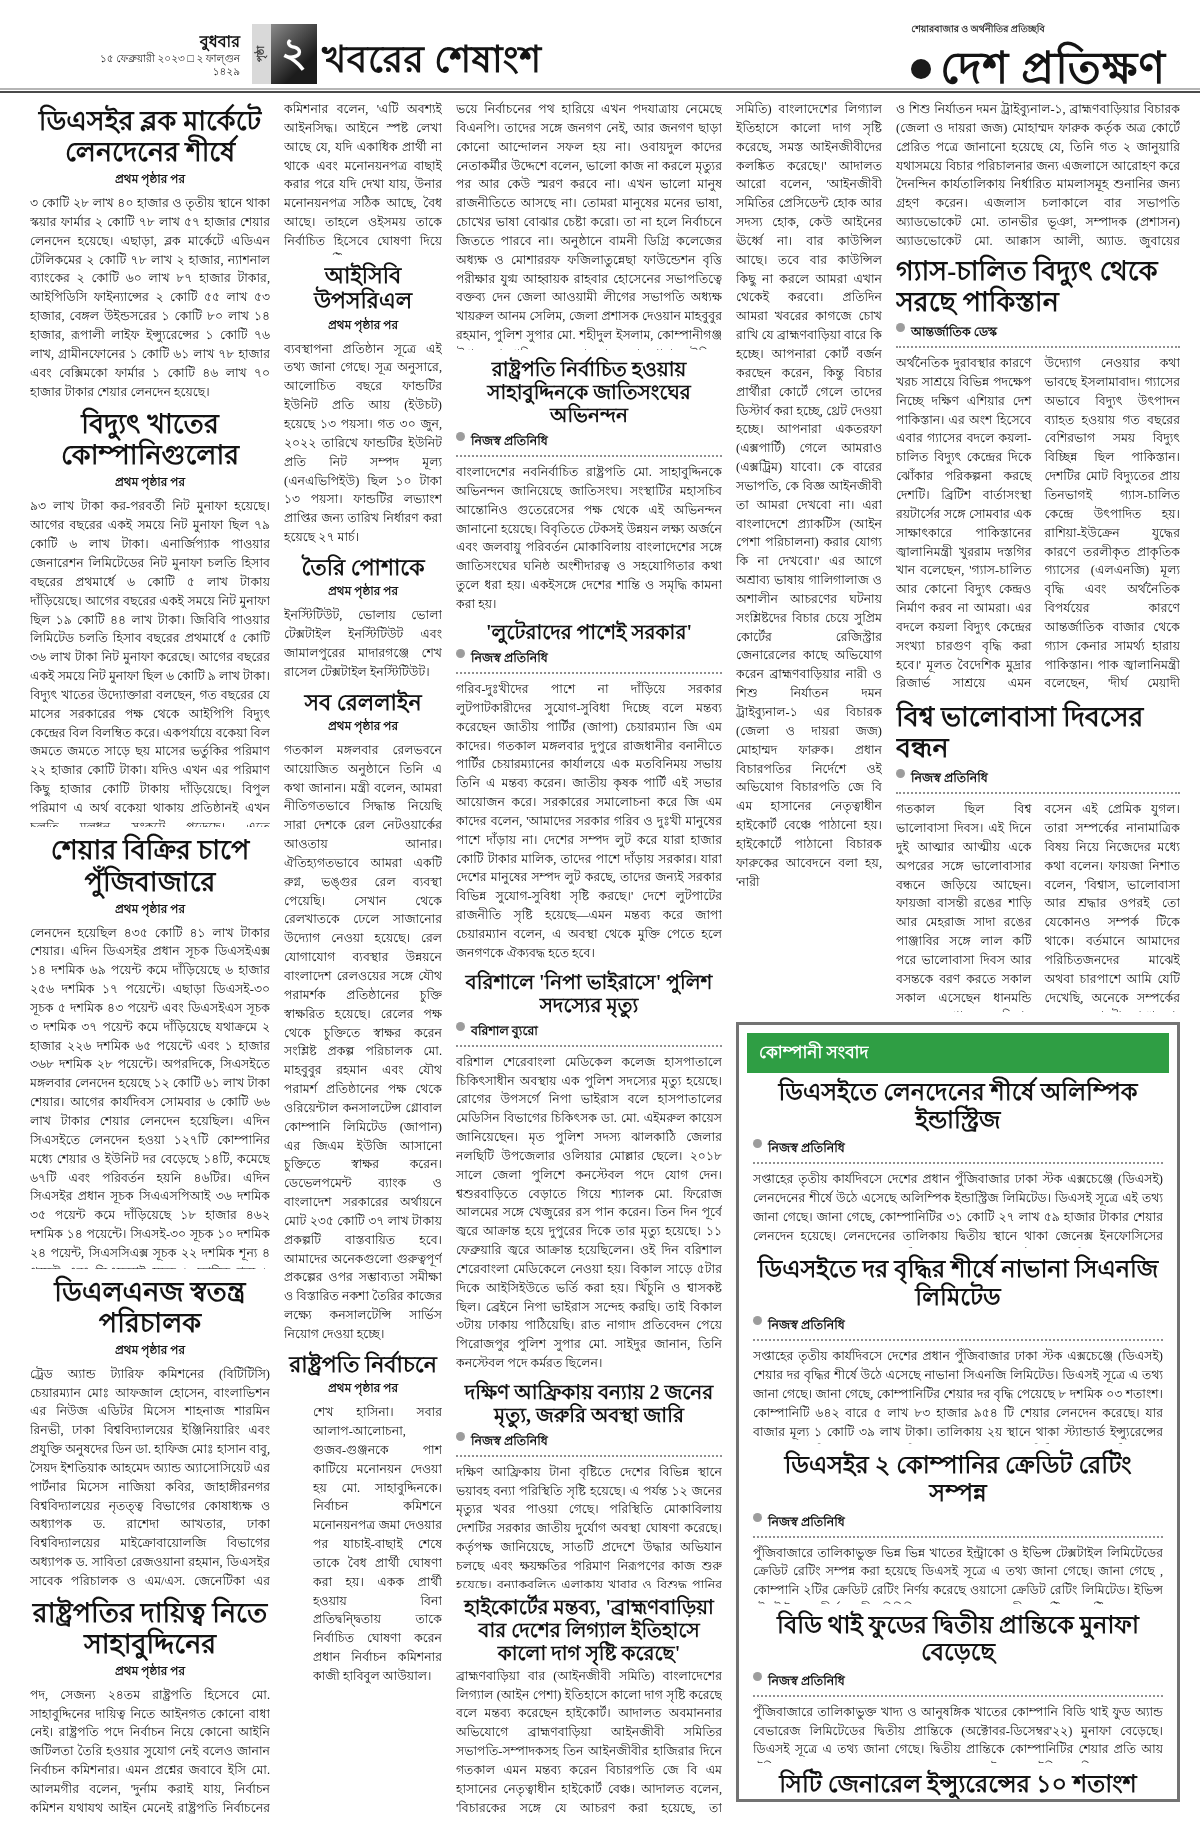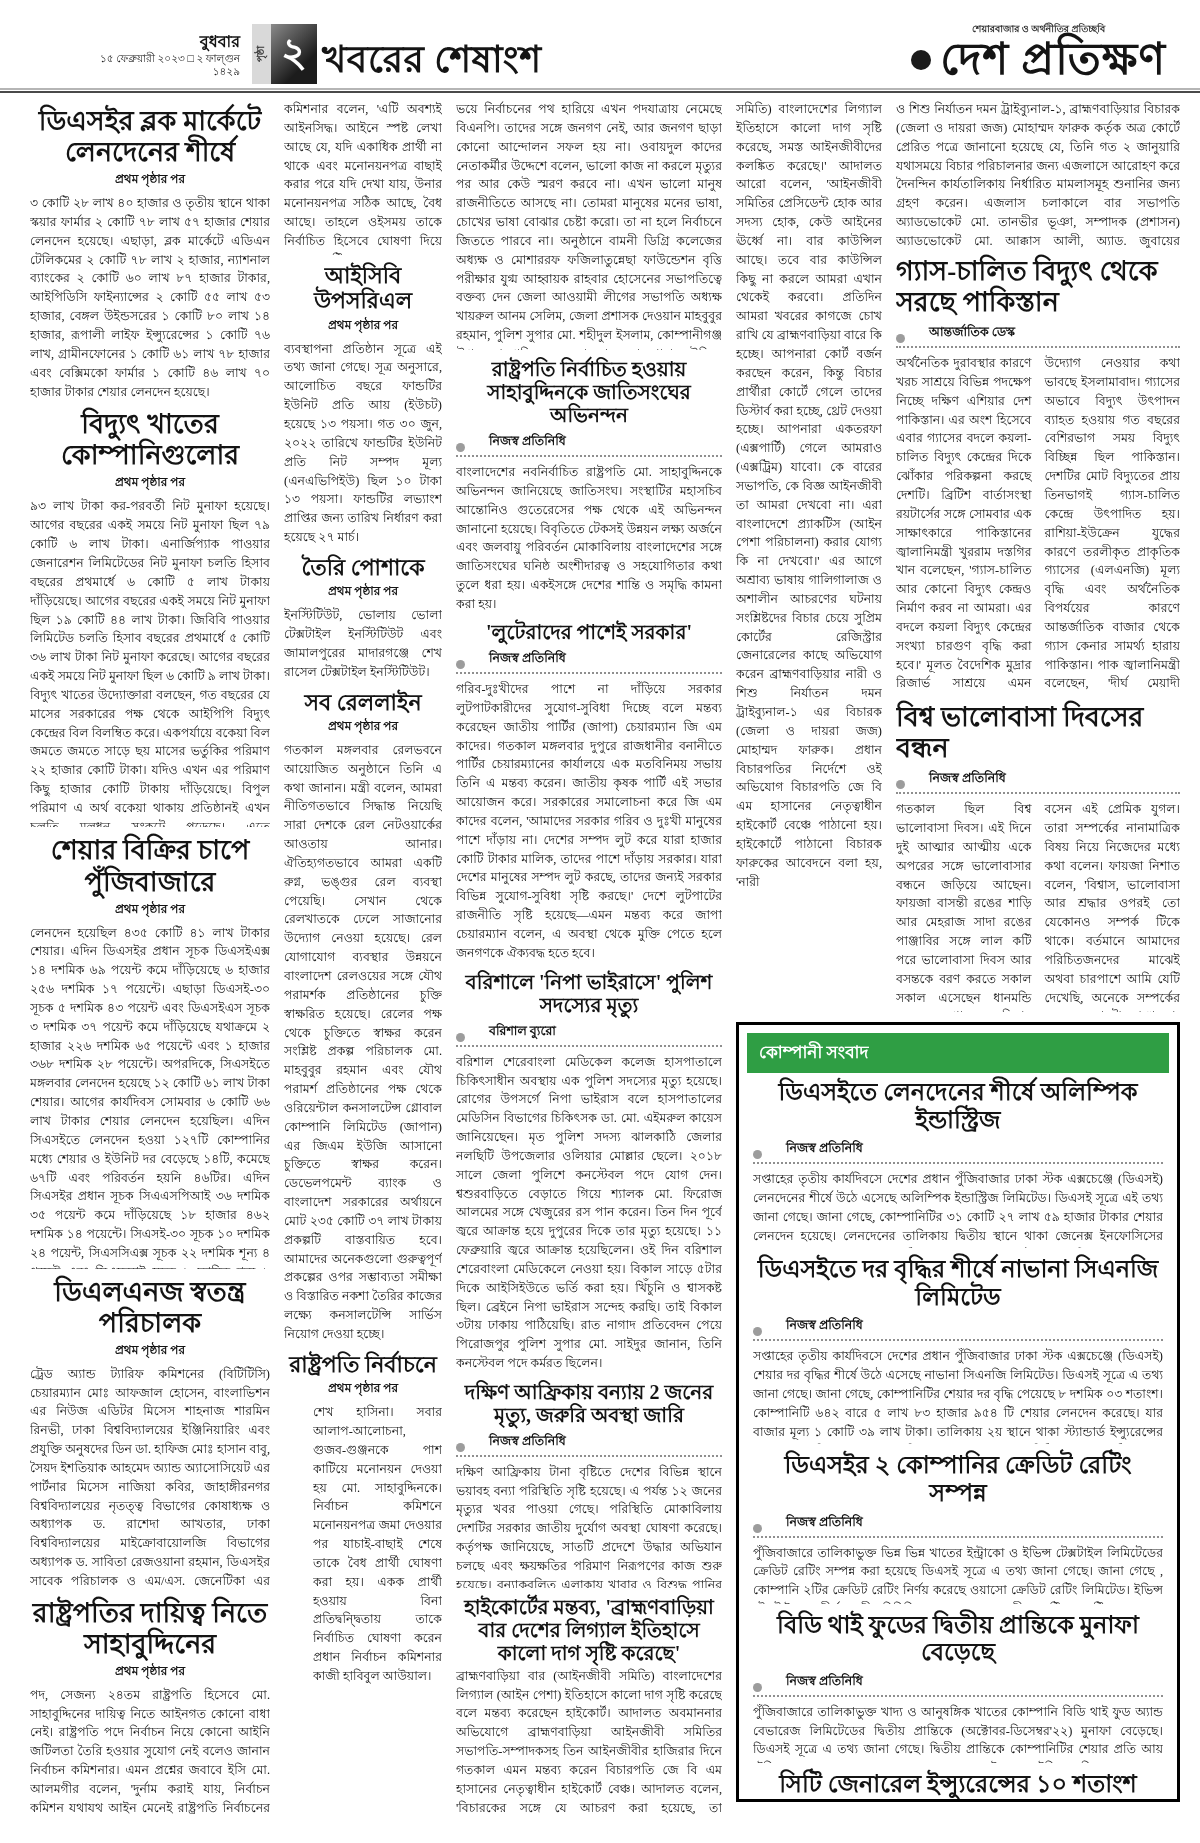--- a/index.html
+++ b/index.html
@@ -10,39 +10,39 @@
   .dateblock{position:absolute;left:60px;top:6px;width:150px;text-align:right;line-height:1.25;}
   .day{font-weight:bold;font-size:16px;}
   .dateline{font-size:10.5px;color:#222;}
   .pagebox{position:absolute;left:222px;top:-2px;display:flex;height:60px;}
   .pgword{writing-mode:vertical-rl;transform:rotate(180deg);background:#d9d9d9;color:#333;
           font-size:10px;font-weight:bold;padding:2px 1px;display:flex;align-items:center;justify-content:center;}
   .pgnum{width:46px;background:linear-gradient(135deg,#8a8a8a,#1c1c1c 70%);color:#fff;
          font-size:40px;font-weight:bold;display:flex;align-items:center;justify-content:center;}
   .section-title{position:absolute;left:292px;top:4px;font-size:37px;font-weight:bold;margin:0;letter-spacing:.5px;}
   .masthead{position:absolute;right:4px;top:-4px;text-align:center;}
-  .tagline{font-size:9.5px;font-weight:bold;color:#333;margin-bottom:1px;text-align:center;}
+  .tagline{font-size:9.5px;font-weight:bold;color:#333;margin-bottom:10px;text-align:left;}
   .brand{font-size:44px;font-weight:bold;line-height:1;letter-spacing:1px;display:flex;align-items:center;gap:9px;}
   .emblem{width:20px;height:20px;border-radius:50%;background:#1b1b1b;display:inline-block;flex:0 0 auto;}
   .hdr-rule{position:absolute;top:88px;left:0;width:1200px;height:5px;
             background:linear-gradient(#b5b5b5 0 1.5px,#ffffff 1.5px 2.5px,#4a4a4a 2.5px 5px);}
   
   .col{position:absolute;top:100px;overflow:hidden;}
   .body{font-size:12.4px;line-height:1.52;text-align:justify;margin:2px 0 8px 0;overflow:hidden;}
   .hl{font-weight:bold;text-align:center;margin:6px 0 0 0;line-height:1.15;}
   .hl-lg{font-size:27px;}
   .hl-md{font-size:22px;}
   .hl-sm{font-size:20px;}
   .kicker{text-align:center;font-size:12px;font-weight:bold;margin:2px 0 4px 0;}
-  .byline{display:flex;align-items:flex-end;gap:24px;font-size:12.5px;font-weight:bold;margin:5px 0 2px 0;}
+  .byline{display:flex;align-items:flex-start;gap:6px;font-size:12.5px;font-weight:bold;margin:5px 0 2px 0;}
   .dot{width:9px;height:9px;border-radius:50%;background:#9c9c9c;flex:0 0 auto;}
   .dotrule{border-bottom:2px dotted #8f8f8f;margin:3px 0 6px 0;}
   .two-col{column-count:2;column-gap:13px;}
   
-  .cbox{position:absolute;left:736px;top:1022px;width:444px;height:780px;border:3px solid #000000;
+  .cbox{position:absolute;left:736px;top:1022px;width:444px;height:780px;border:3px solid #737373;
         box-sizing:border-box;overflow:hidden;background:#fff;}
   .cbox-bar{background:#2f9e44;color:#ffffff;font-size:17px;font-weight:bold;
             padding:6px 12px;margin:8px 8px 4px 8px;}
   .cbox-inner{padding:0 14px;}
   .cbox .hl{font-size:24px;}
   .cbox .byline{font-size:12.5px;}
 </style>
 </head>
 <body>
 

